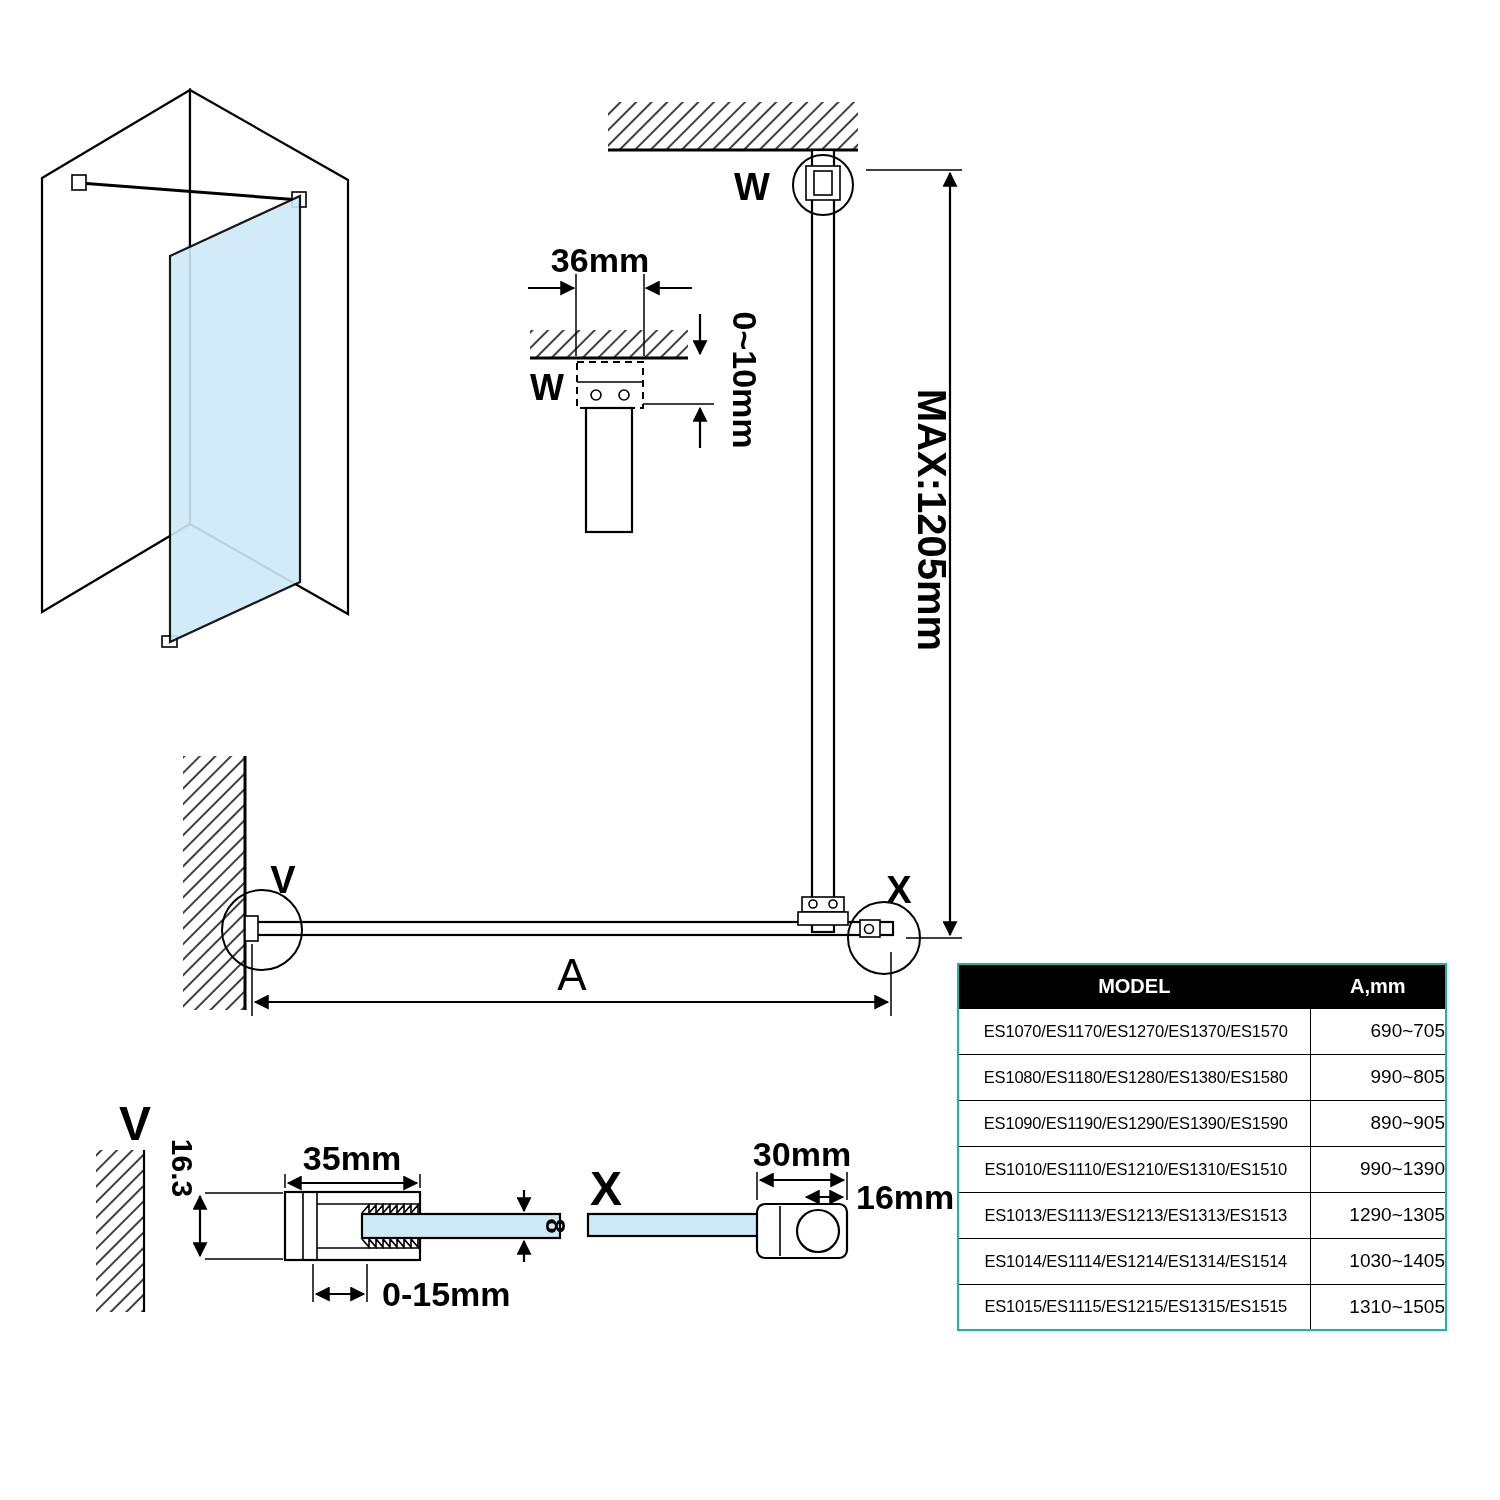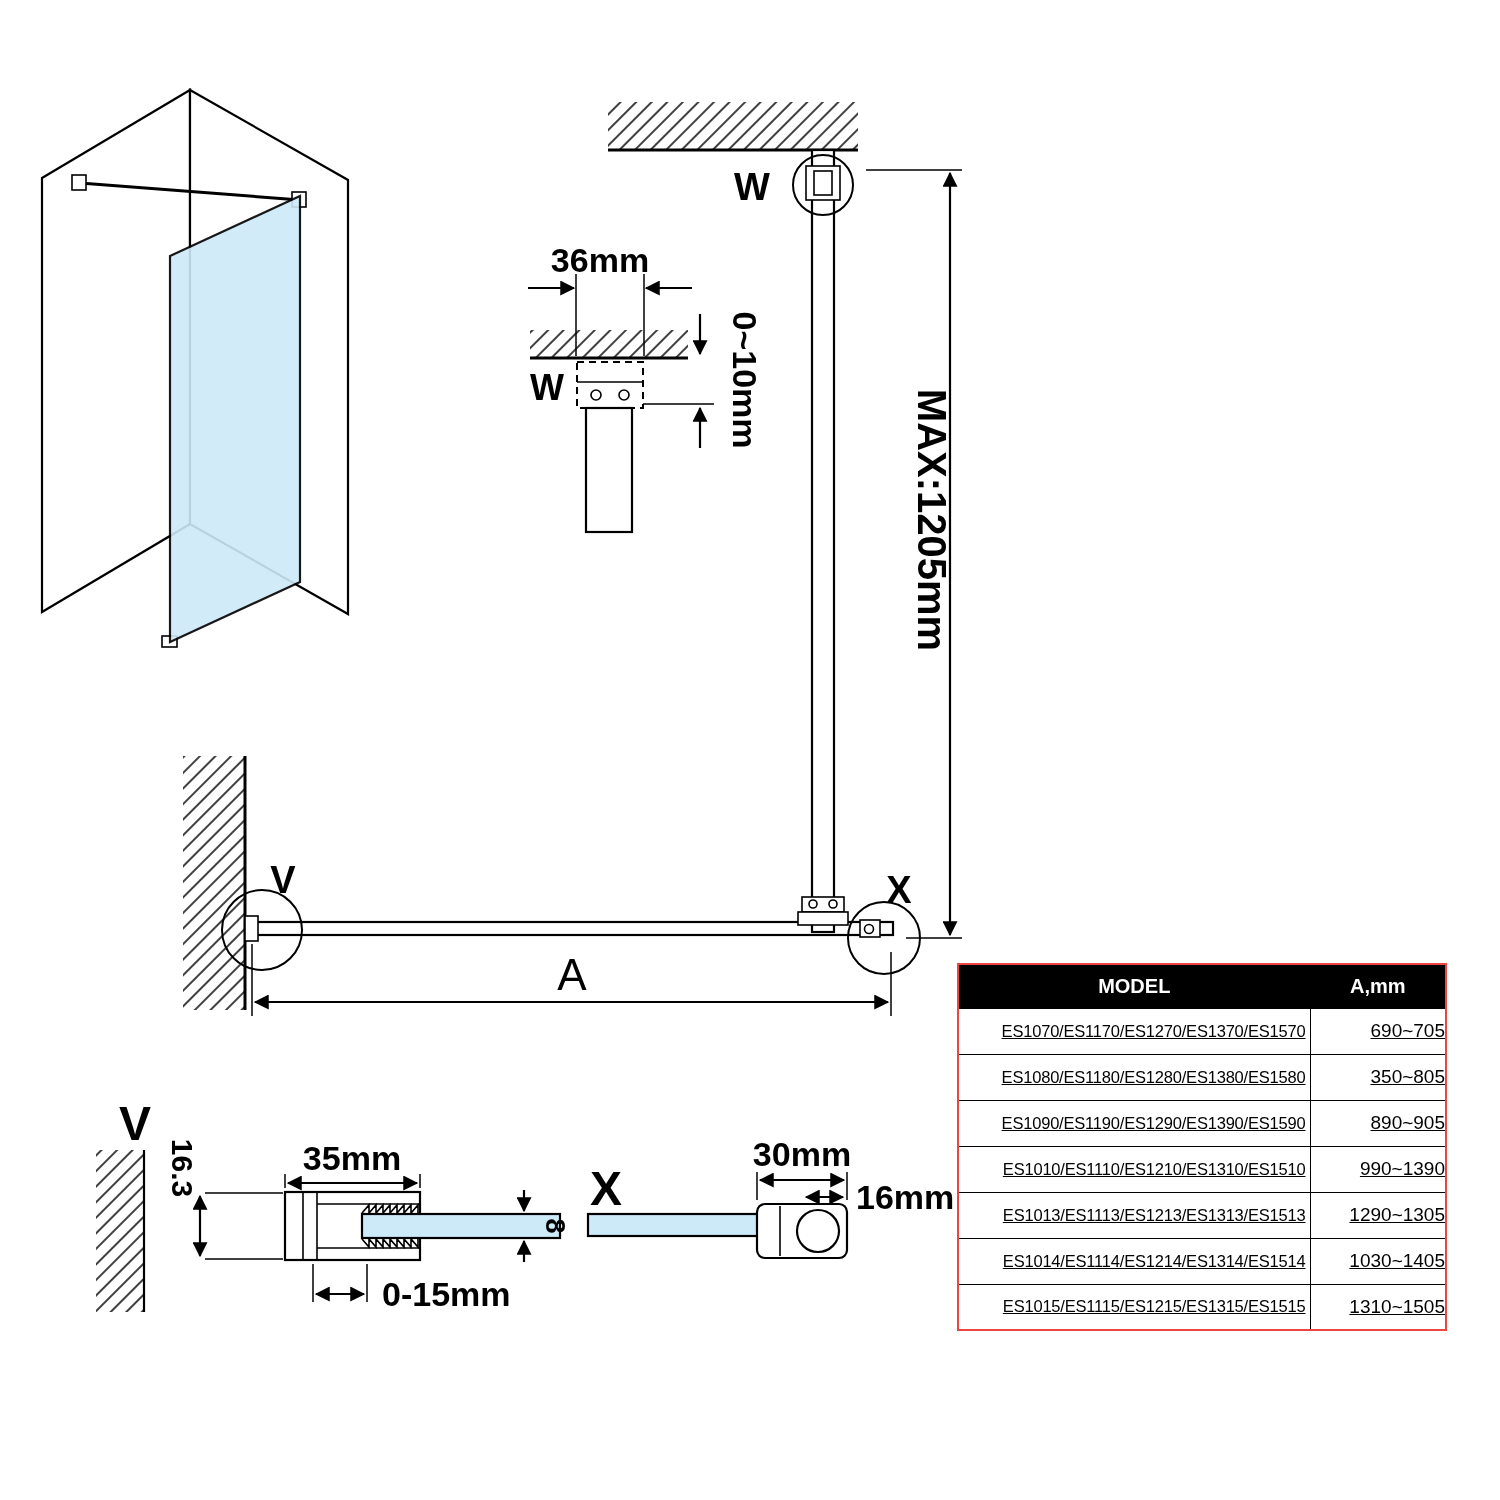--- a/index.html
+++ b/index.html
@@ -27,30 +27,30 @@
   .el  { stroke:#000; fill:none; stroke-width:1.5; }   
   .tl  { stroke:#000; stroke-width:1.6; }              
   .dash{ stroke:#000; fill:#fff; stroke-width:2; stroke-dasharray:7 5; }
   .fw  { fill:#ffffff; }
   .fn  { fill:none; }
   .glass { fill:var(--glass-fill,#cdeaf8); stroke:#000; stroke-width:2.2; }
   .callout { fill:none; stroke:#000; stroke-width:2; }
 
   
   .table-wrap { position:absolute; left:957px; top:963px; width:490px; }
-  .table-wrap table { width:100%; border-collapse:collapse; border:2px solid #ef4444; table-layout:fixed;text-decoration:underline; }
+  .table-wrap table { width:100%; border-collapse:collapse; border:2px solid #14b8a6; table-layout:fixed; }
   .table-wrap th {
     background:var(--table-header-bg,#000); color:var(--table-header-text,#fff);
     font-size:20px; font-weight:700; height:44px; border:1px solid #000; text-align:center;
   }
   .table-wrap th.col-model { width:352px; }
   .table-wrap td {
     border:1px solid #000; height:46px; vertical-align:middle; color:#000; background:#fff;
   }
-  .table-wrap td.model-cell { font-size:16.5px; text-align:right; padding:0 4px 0 7px; letter-spacing:-0.2px; }
+  .table-wrap td.model-cell { font-size:16.5px; text-align:center; padding:0 4px 0 7px; letter-spacing:-0.2px; }
   .table-wrap td.a-cell { font-size:19px; text-align:right; }
 </style>
 </head>
 <body>
 
 <div class="stage">
 
 <svg width="1500" height="1500" viewBox="0 0 1500 1500">
   <defs>
     <marker id="arr" viewBox="0 0 12 12" refX="11" refY="6" markerWidth="15" markerHeight="15" markerUnits="userSpaceOnUse" orient="auto-start-reverse">
@@ -190,21 +190,21 @@
         <th class="col-a">A,mm</th>
       </tr>
     </thead>
     <tbody>
           <tr>
             <td class="model-cell">ES1070/ES1170/ES1270/ES1370/ES1570</td>
             <td class="a-cell">690~705</td>
           </tr>
           <tr>
             <td class="model-cell">ES1080/ES1180/ES1280/ES1380/ES1580</td>
-            <td class="a-cell">350~805</td>
+            <td class="a-cell">990~805</td>
           </tr>
           <tr>
             <td class="model-cell">ES1090/ES1190/ES1290/ES1390/ES1590</td>
             <td class="a-cell">890~905</td>
           </tr>
           <tr>
             <td class="model-cell">ES1010/ES1110/ES1210/ES1310/ES1510</td>
             <td class="a-cell">990~1390</td>
           </tr>
           <tr>

